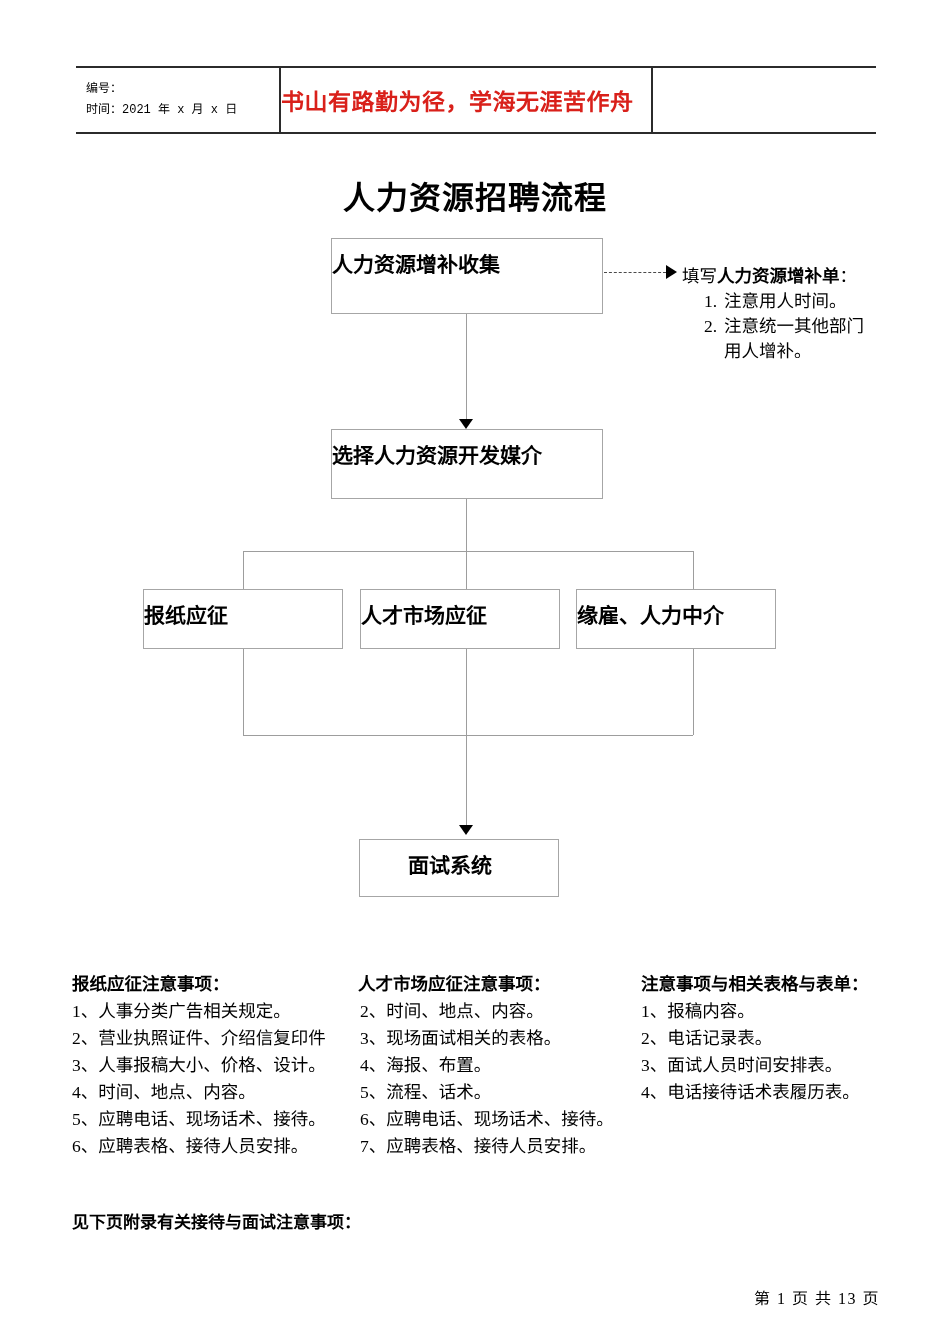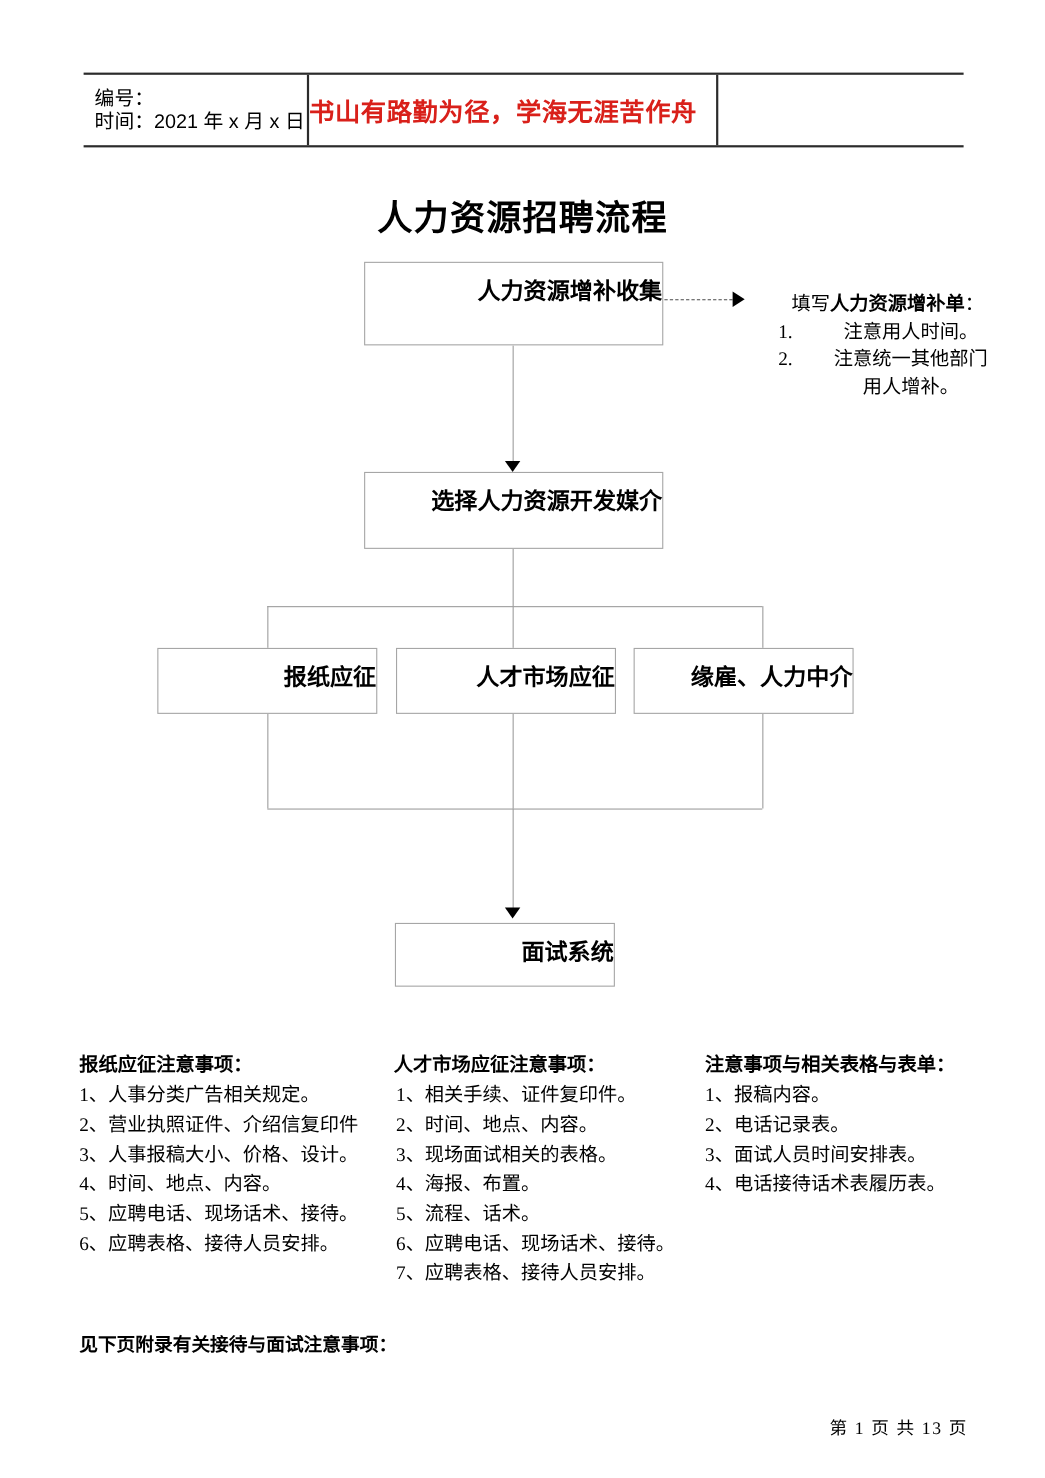--- a/index.html
+++ b/index.html
@@ -46,22 +46,22 @@
     width: 372px;
     border-right: 2px solid #2b2b2b;
     align-items: flex-start;
     justify-content: center;
   }
   .hdr-cell-right {
     flex: 1;
     padding-left: 12px;
   }
   .hdr-line {
-    font-family: Liberation Sans, sans-serif;
-    font-size: 18px;
+    font-family: Liberation Mono, monospace;
+    font-size: 12px;
     line-height: 21px;
     white-space: nowrap;
   }
   .slogan {
     color: #d9201a;
     font-family: "Liberation Serif", "DejaVu Serif", serif;
     font-weight: bold;
     font-size: 23px;
     letter-spacing: 0.5px;
     white-space: nowrap;
@@ -83,21 +83,21 @@
     font-weight: bold;
     letter-spacing: 1px;
   }
 
   
   .flow-box {
     position: absolute;
     box-sizing: border-box;
     border: 1px solid #a6a6a6;
     background: #ffffff;
-    text-align: right;
+    text-align: left;
     font-size: 21px;
     font-weight: bold;
     color: #000;
     padding-top: 9px;
     z-index: 3;
   }
   #box-collect  { left: 331px; top: 238px; width: 272px; height: 76px; }
   #box-media    { left: 331px; top: 429px; width: 272px; height: 70px; }
   #box-news     { left: 143px; top: 589px; width: 200px; height: 60px; }
   #box-market   { left: 360px; top: 589px; width: 200px; height: 60px; }
@@ -136,41 +136,40 @@
   }
 
   
   .annot {
     position: absolute;
     left: 682px;
     top: 264px;
     width: 250px;
     font-size: 17.5px;
     line-height: 25px;
-    text-align: center;
   }
   .annot-head { white-space: nowrap; }
   .annot-head b { font-weight: bold; }
   .annot-item {
     padding-left: 22px;
     display: flex;
   }
   .annot-num { width: 20px; flex: none; }
   .annot-cont { flex: 1; }
   .annot-wrap { padding-left: 42px; }
 
   
   .notes {
     position: absolute;
     top: 955px;
     left: 0;
     width: 950px;
     height: 220px;
   }
-  .note-col { position: absolute; top: 0; }
+  .note-col { position: absolute; top: 16px; }
   #note-col-0 { left: 72px;  width: 290px; }
   #note-col-1 { left: 358px; width: 278px; }
   #note-col-2 { left: 632px; width: 300px; }
 
   .note-title {
     font-size: 17.5px;
     font-weight: bold;
     line-height: 27px;
     white-space: nowrap;
   }
@@ -267,21 +266,20 @@
       <div class="note-item">1、人事分类广告相关规定。</div>
       <div class="note-item">2、营业执照证件、介绍信复印件</div>
       <div class="note-item">3、人事报稿大小、价格、设计。</div>
       <div class="note-item">4、时间、地点、内容。</div>
       <div class="note-item">5、应聘电话、现场话术、接待。</div>
       <div class="note-item">6、应聘表格、接待人员安排。</div>
     </div>
 
     <div class="note-col" id="note-col-1">
       <div class="note-title">人才市场应征注意事项：</div>
-      <div class="note-item">1、相关手续、证件复印件。</div>
       <div class="note-item">2、时间、地点、内容。</div>
       <div class="note-item">3、现场面试相关的表格。</div>
       <div class="note-item">4、海报、布置。</div>
       <div class="note-item">5、流程、话术。</div>
       <div class="note-item">6、应聘电话、现场话术、接待。</div>
       <div class="note-item">7、应聘表格、接待人员安排。</div>
     </div>
 
     <div class="note-col" id="note-col-2">
       <div class="note-title">注意事项与相关表格与表单：</div>

